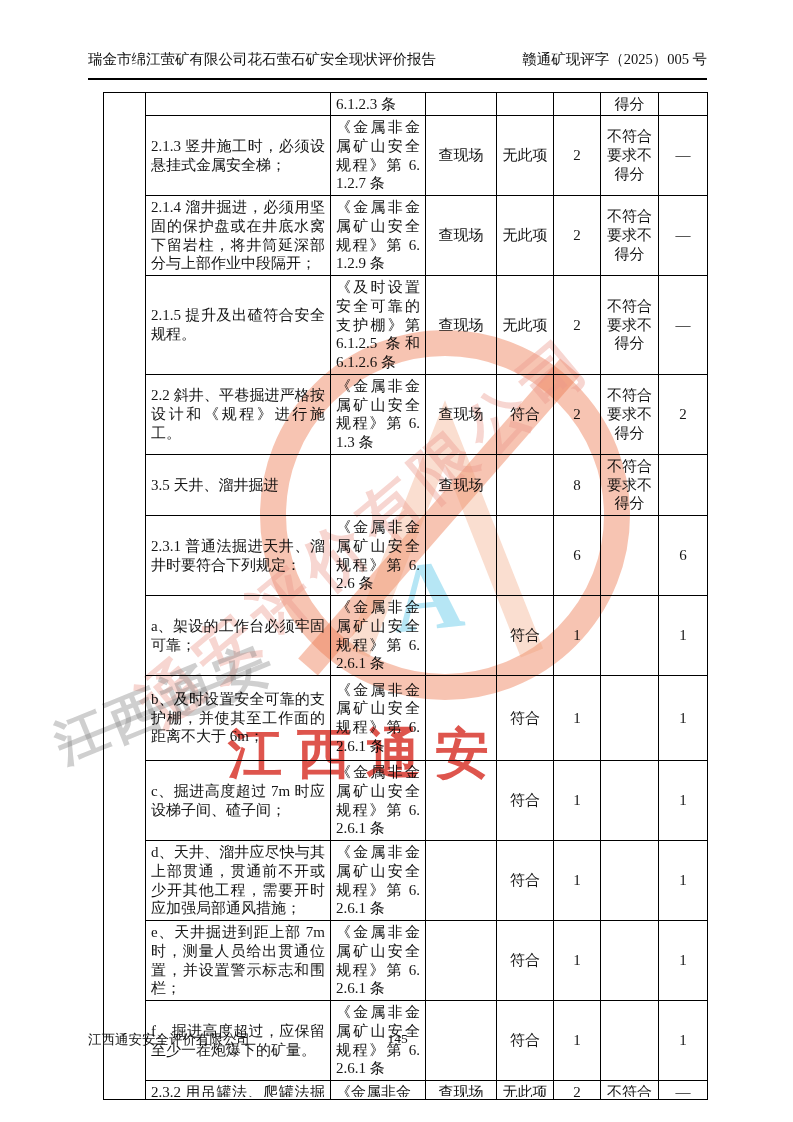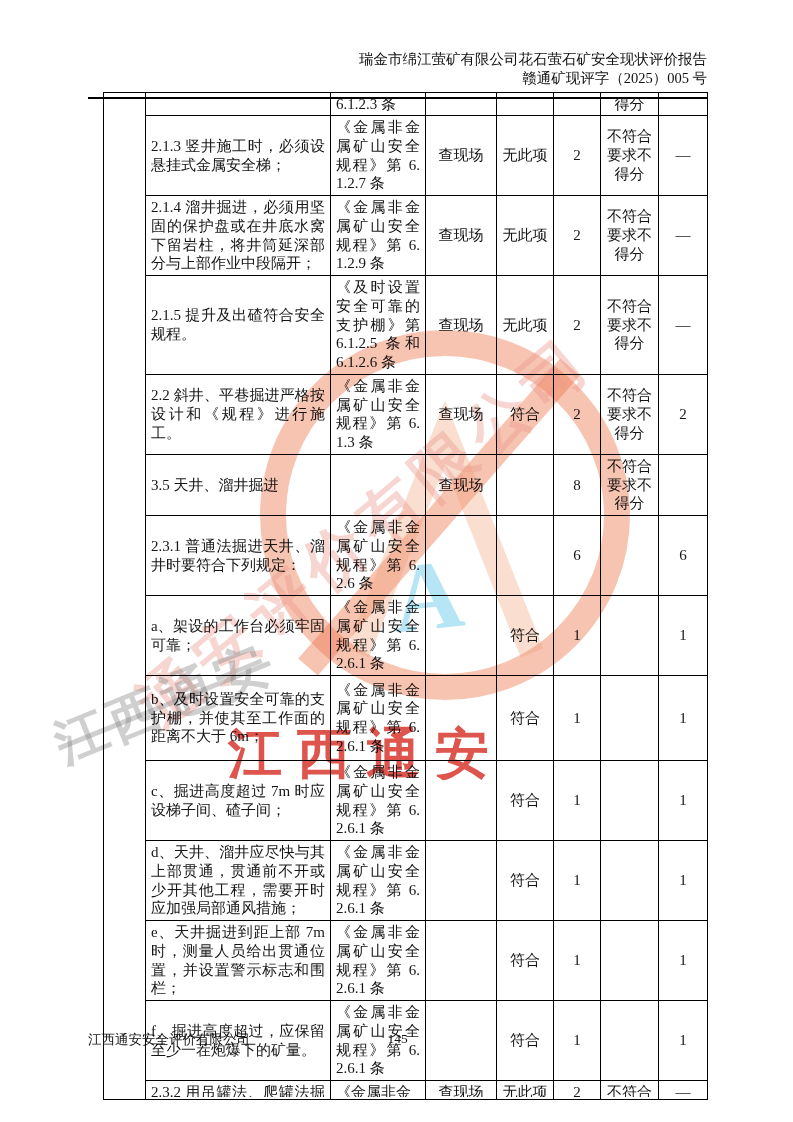--- a/index.html
+++ b/index.html
@@ -12,21 +12,20 @@
     font-family:"Liberation Serif","DejaVu Serif",serif;
     color:#111;
   }
   
   .header{
     position:absolute;left:88px;top:50px;width:619px;
     display:flex;justify-content:space-between;align-items:flex-end;
     font-size:14.5px;
     border-bottom:2px solid #000;
     padding-bottom:9px;
-    flex-direction:column;
   }
   
   .footer{
     position:absolute;left:88px;top:1031px;width:619px;
     font-size:13.5px;
   }
   .footer .company{position:absolute;left:0;top:0;}
   .footer .pageno{position:absolute;left:0;width:100%;text-align:center;top:0;}
   
   .tablewrap{position:absolute;left:103px;top:92px;}

